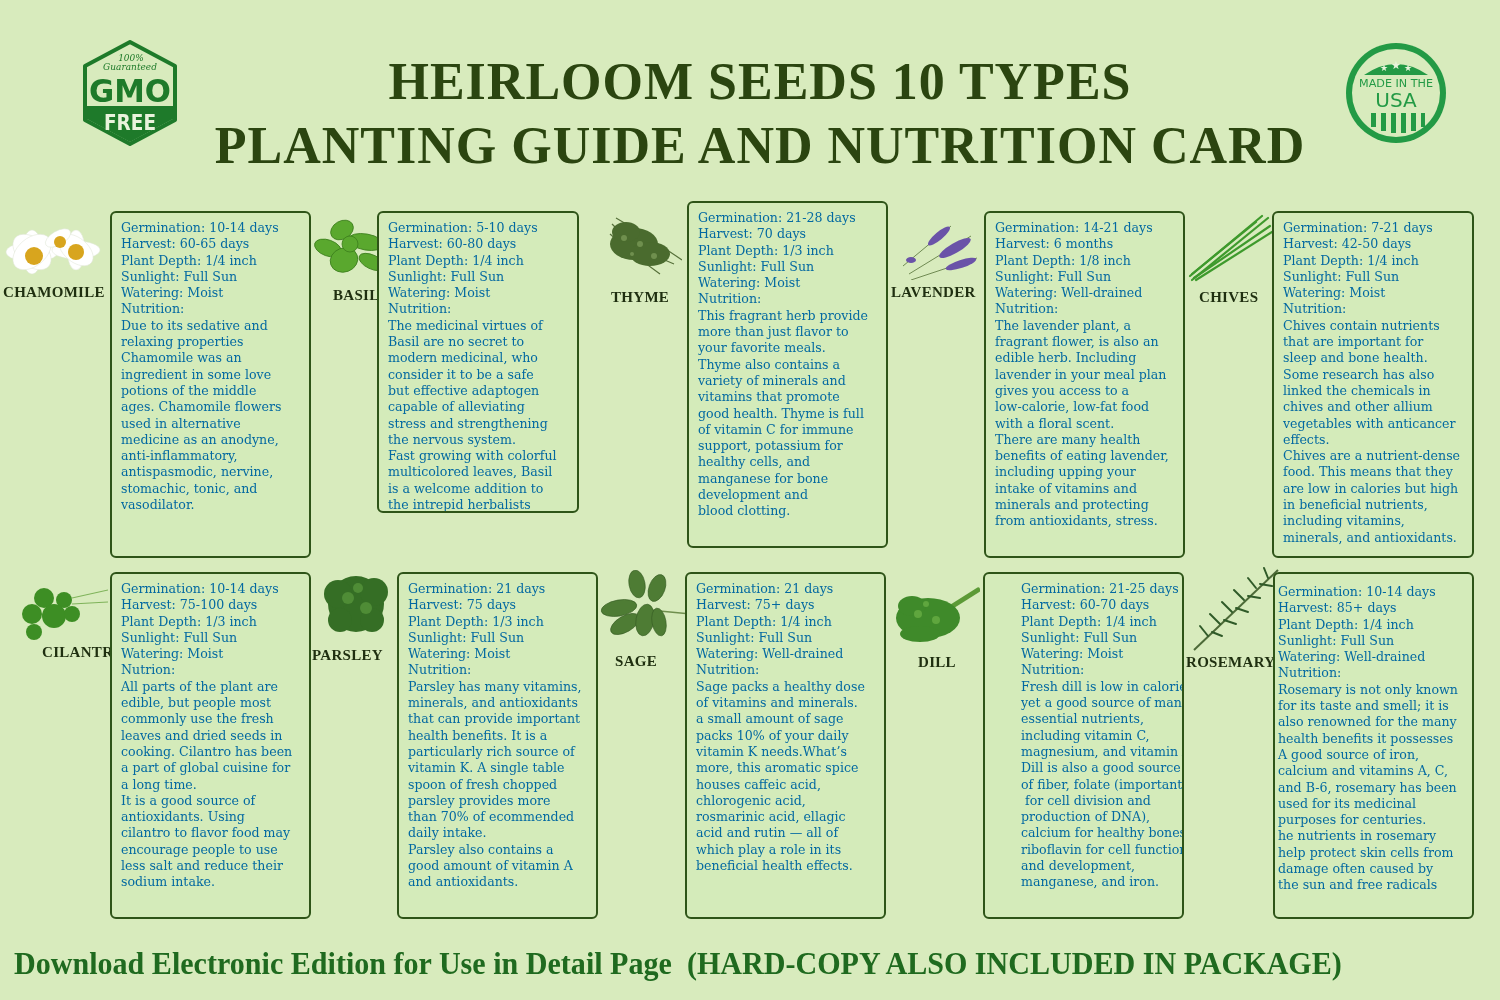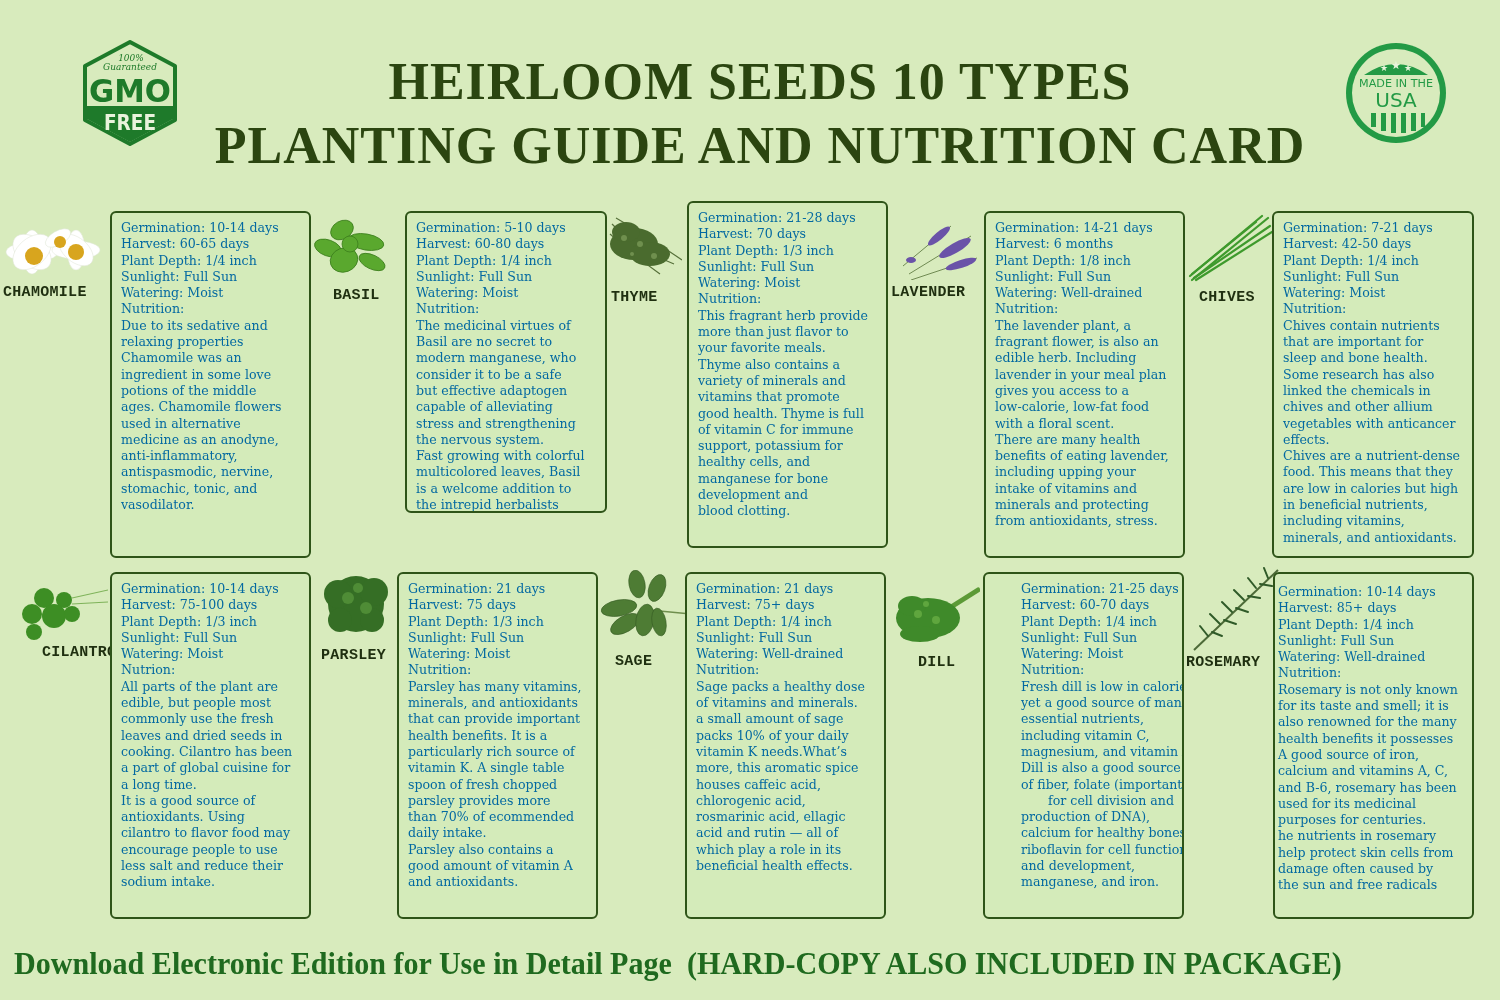--- a/index.html
+++ b/index.html
@@ -29,21 +29,21 @@
   .usa-badge {
     position: absolute; left: 1344px; top: 41px;
     width: 104px; height: 104px;
   }
 
   .herb-img {
     position: absolute;
   }
   .herb-name {
     position: absolute;
-    font-family: Liberation Mono, monospace;
+    font-family: Liberation Serif, serif;
     font-weight: bold;
     font-size: 15px;
     color: #1f2f10;
     letter-spacing: 0.3px;
     white-space: nowrap;
   }
   .card {
     position: absolute;
     border: 2px solid #2e5418;
     border-radius: 6px;
@@ -266,21 +266,21 @@
     </g>
   </svg>
 </div>
 
 <div class="herb-name" style="left:3px;top:284px;">CHAMOMILE</div>
 <div class="herb-name" style="left:333px;top:287px;">BASIL</div>
 <div class="herb-name" style="left:611px;top:289px;">THYME</div>
 <div class="herb-name" style="left:891px;top:284px;">LAVENDER</div>
 <div class="herb-name" style="left:1199px;top:289px;text-align:right;">CHIVES</div>
 <div class="herb-name" style="left:14px;top:644px;margin-left:28px;">CILANTRO</div>
-<div class="herb-name" style="left:321px;top:647px;">PARSLEY</div>
+<div class="herb-name" style="left:312px;top:647px;">PARSLEY</div>
 <div class="herb-name" style="left:615px;top:653px;text-align:center;">SAGE</div>
 <div class="herb-name" style="left:918px;top:654px;">DILL</div>
 <div class="herb-name" style="left:1186px;top:654px;">ROSEMARY</div>
 
 <div class="card" style="left:110px;top:211px;width:201px;height:347px;">
   <span class="line">Germination: 10-14 days</span>
   <span class="line">Harvest: 60-65 days</span>
   <span class="line">Plant Depth: 1/4 inch</span>
   <span class="line">Sunlight: Full Sun</span>
   <span class="line">Watering: Moist</span>
@@ -293,31 +293,31 @@
   <span class="line">potions of the middle</span>
   <span class="line">ages. Chamomile flowers</span>
   <span class="line">used in alternative</span>
   <span class="line">medicine as an anodyne,</span>
   <span class="line">anti-inflammatory,</span>
   <span class="line">antispasmodic, nervine,</span>
   <span class="line">stomachic, tonic, and</span>
   <span class="line">vasodilator.</span>
 </div>
 
-<div class="card" style="left:405px;top:211px;width:202px;height:302px;">
+<div class="card" style="left:377px;top:211px;width:202px;height:302px;">
   <span class="line">Germination: 5-10 days</span>
   <span class="line">Harvest: 60-80 days</span>
   <span class="line">Plant Depth: 1/4 inch</span>
   <span class="line">Sunlight: Full Sun</span>
   <span class="line">Watering: Moist</span>
   <span class="gap"></span>
   <span class="line">Nutrition:</span>
   <span class="line">The medicinal virtues of</span>
   <span class="line">Basil are no secret to</span>
-  <span class="line">modern manganese, who</span>
+  <span class="line">modern medicinal, who</span>
   <span class="line">consider it to be a safe</span>
   <span class="line">but effective adaptogen</span>
   <span class="line">capable of alleviating</span>
   <span class="line">stress and strengthening</span>
   <span class="line">the nervous system.</span>
   <span class="line">Fast growing with colorful</span>
   <span class="line">multicolored leaves, Basil</span>
   <span class="line">is a welcome addition to</span>
   <span class="line">the intrepid herbalists</span>
   <span class="line" style="white-space:pre;"> garden.</span>
@@ -469,21 +469,21 @@
   <span class="line">Watering: Moist</span>
   <span class="gap"></span>
   <span class="line">Nutrition:</span>
   <span class="line">Fresh dill is low in calories</span>
   <span class="line">yet a good source of many</span>
   <span class="line">essential nutrients,</span>
   <span class="line">including vitamin C,</span>
   <span class="line">magnesium, and vitamin A.</span>
   <span class="line">Dill is also a good source</span>
   <span class="line">of fiber, folate (important</span>
-  <span class="line" style="white-space:pre;text-align:right;"> for cell division and</span>
+  <span class="line" style="white-space:pre;"> for cell division and</span>
   <span class="line">production of DNA),</span>
   <span class="line">calcium for healthy bones,</span>
   <span class="line">riboflavin for cell function</span>
   <span class="line">and development,</span>
   <span class="line">manganese, and iron.</span>
 </div>
 
 <div class="card" style="left:1273px;top:572px;width:201px;height:347px;padding-left:3px;">
   <span class="line" style="margin-top:3px;">Germination: 10-14 days</span>
   <span class="line">Harvest: 85+ days</span>

